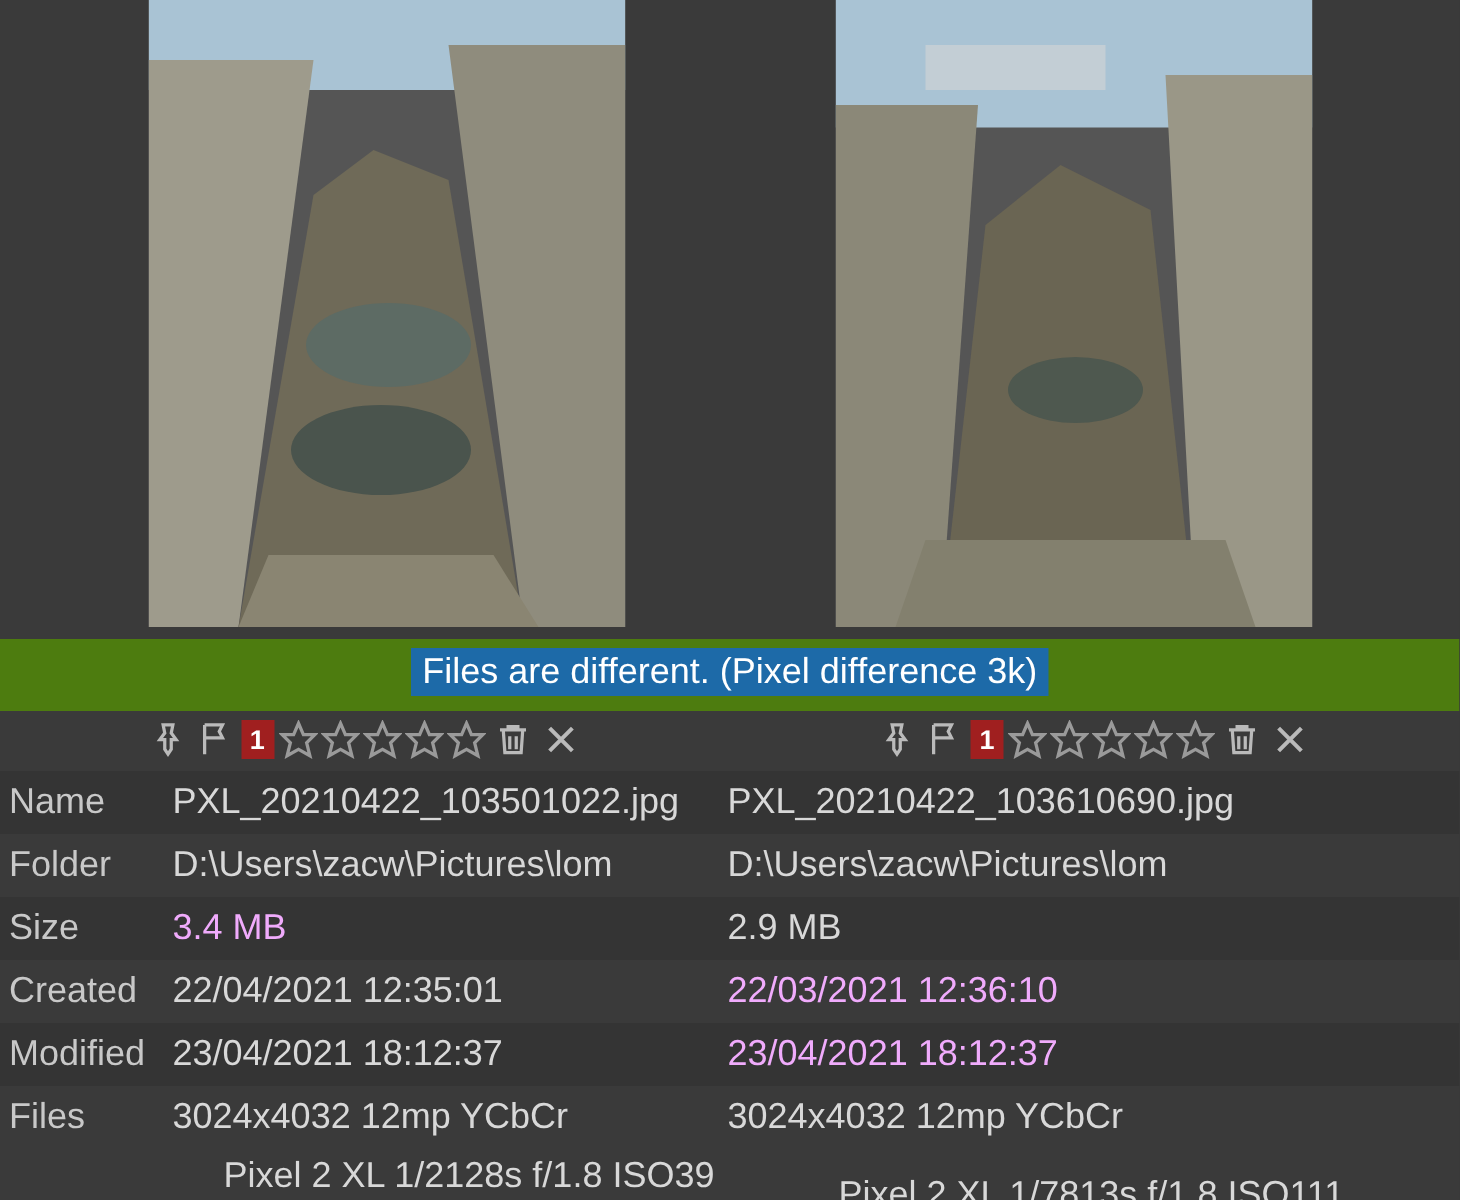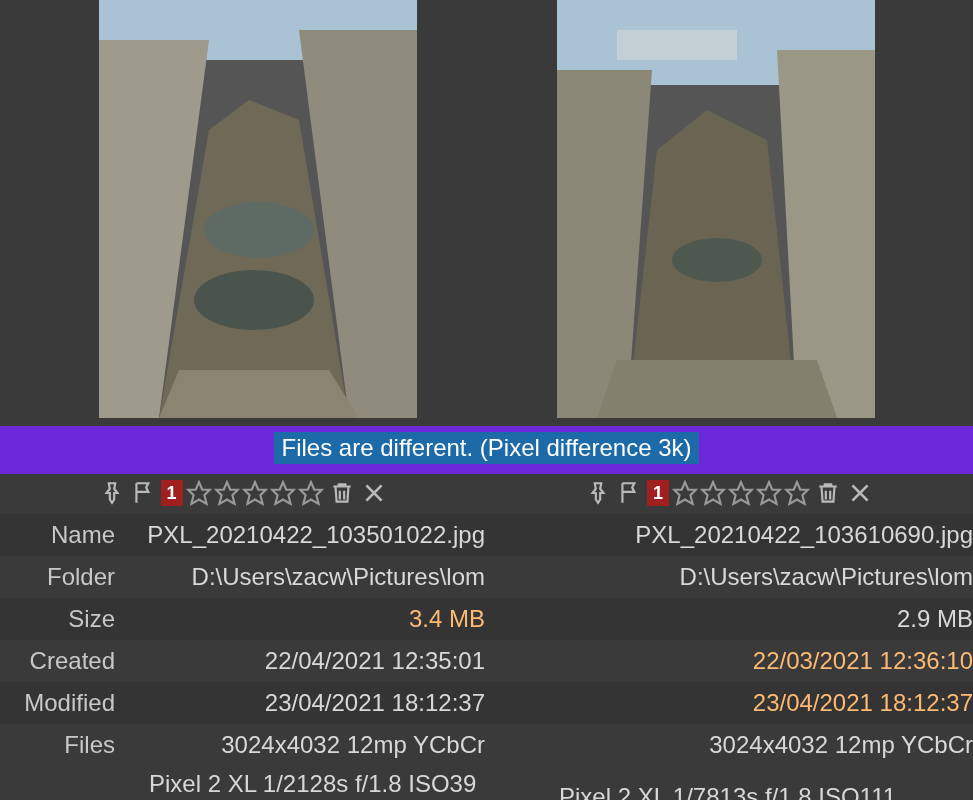--- a/index.html
+++ b/index.html
@@ -23,21 +23,21 @@
     height: 418px;
     background: #555;
     position: relative;
     overflow: hidden;
   }
   .thumb svg { width: 100%; height: 100%; display: block; }
 
   .diff-banner-row {
     text-align: center;
     padding: 6px 0 10px 0;
-    background: #6d28d9;
+    background: #4d7c0f;
   }
   .diff-banner {
     display: inline-block;
     background: #1d6aa8;
     color: #fff;
     font-size: 24px;
     padding: 2px 8px;
   }
 
   .toolbar-row {
@@ -78,27 +78,26 @@
   .star svg { width: 26px; height: 26px; }
 
   .meta-table {
     background: #3a3a3a;
     font-size: 24px;
   }
   .meta-row {
     display: flex;
     align-items: center;
     height: 42px;
-    text-align: right;
   }
   .meta-row:nth-child(odd) { background: #343434; }
   .meta-row .label { width: 115px; padding-left: 6px; color: #c8c8c8; }
   .meta-row .val1  { width: 370px; white-space: nowrap; overflow: hidden; }
   .meta-row .val2  { flex: 1; white-space: nowrap; overflow: hidden; padding-left: 0; }
-  .highlight { color: #fdba74; }
+  .highlight { color: #f0abfc; }
 
   .cutoff-row {
     display: flex;
     align-items: center;
     height: 36px;
     font-size: 24px;
   }
   .cutoff-row .label { width: 115px; }
   .cutoff-row .val1  { width: 370px; white-space: nowrap; overflow: hidden; padding-left: 34px; }
   .cutoff-row .val2  { flex: 1; white-space: nowrap; overflow: hidden; padding-left: 74px; margin-top: 26px; }

